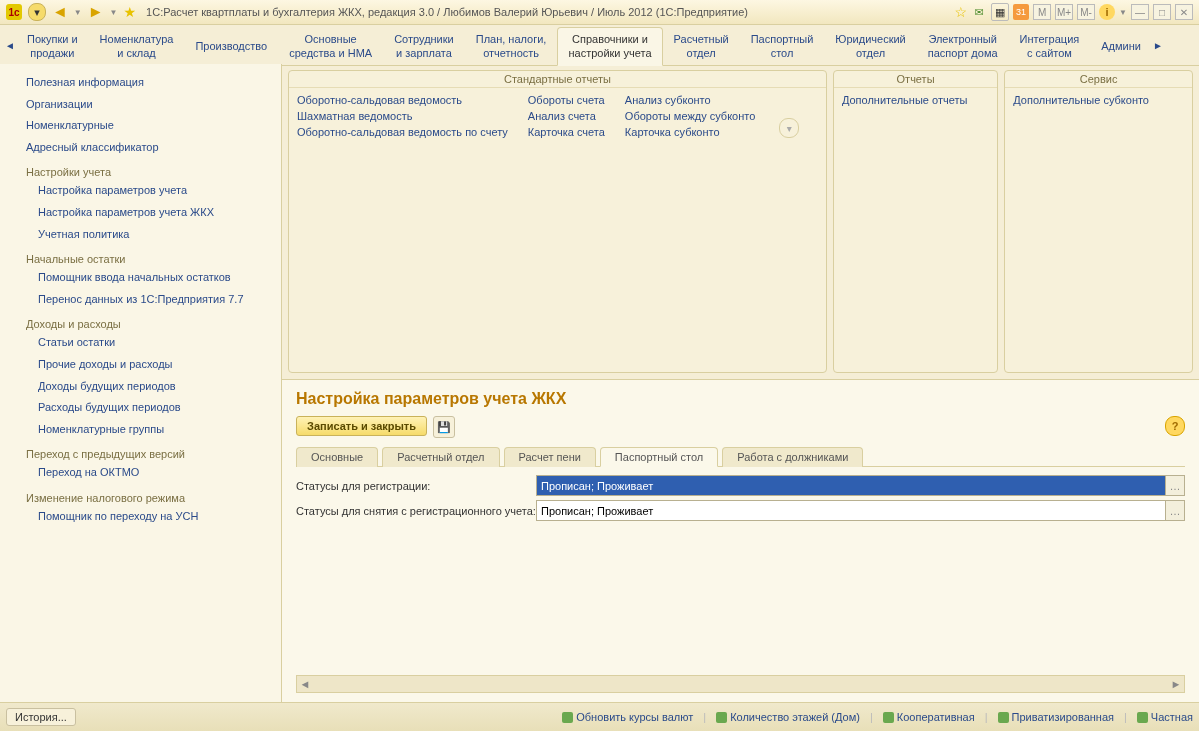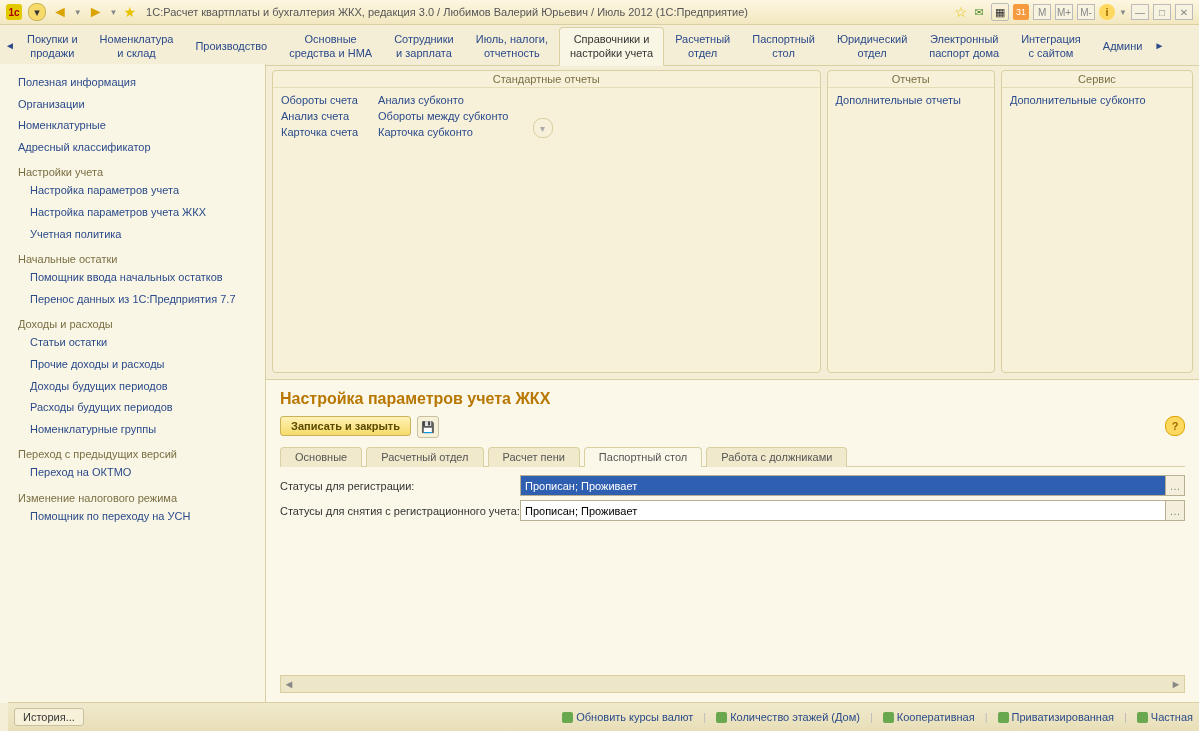--- a/index.html
+++ b/index.html
@@ -9,21 +9,21 @@
 .tb-title{flex:1;color:#555;font-size:11px;padding-left:4px}
 .tb-right{display:flex;gap:4px;align-items:center}
 .tb-btn{width:16px;height:14px;border:1px solid #bbb;background:#f7f3e0;display:flex;align-items:center;justify-content:center;font-size:10px;color:#888}
 .nav-back,.nav-fwd{color:#d9a400;font-size:16px;font-weight:bold}
 .dropdown-arrow{color:#888;font-size:8px}
 .star{color:#e8c200;font-size:14px}
 .toptabs{height:40px;background:#f5eed6;border-bottom:1px solid #d9cfa0;display:flex;align-items:stretch;padding:0 4px;position:relative}
 .toptab{flex:0 0 auto;padding:4px 10px;text-align:center;color:#2a4a8a;font-size:11px;cursor:pointer;display:flex;flex-direction:column;justify-content:center;line-height:1.2;border:1px solid transparent;border-bottom:none;margin-top:2px}
 .toptab.active{background:#faf6e6;border:1px solid #d9cfa0;border-bottom:1px solid #faf6e6;border-radius:4px 4px 0 0;margin-bottom:-1px;color:#333}
 .scroll-hint{width:12px;display:flex;align-items:center;justify-content:center;color:#2a4a8a;font-size:10px}
-.sidebar{width:257px;background:#faf6e6;border-right:1px solid #d9cfa0;padding:8px 4px;overflow:auto}
+.sidebar{width:257px;background:#faf6e6;border-right:1px solid #d9cfa0;padding:8px 12px;overflow:auto}
 .sidebar a{display:block;padding:2px 14px;color:#2a4a8a;text-decoration:none;font-size:11px;line-height:1.6;cursor:pointer}
 .sidebar .sub{padding-left:26px}
 .sidebar .section-title{padding:8px 14px 2px;color:#7a6f43;font-size:11px}
 .panels{flex:1;display:flex;gap:6px;padding:6px}
 .panel{border:1px solid #d9cfa0;border-radius:4px;background:#f7f1da;display:flex;flex-direction:column}
 .panel-title{text-align:center;font-size:11px;color:#7a6f43;padding:2px 4px;border-bottom:1px solid #e6dcb5}
 .panel-body{padding:4px 8px;display:flex;gap:20px}
 .panel-col{display:flex;flex-direction:column}
 .panel-col a{color:#2a4a8a;text-decoration:none;padding:2px 0;cursor:pointer;font-size:11px;white-space:nowrap}
 .more-btn{width:18px;height:18px;border:1px solid #d9cfa0;border-radius:9px;display:inline-flex;align-items:center;justify-content:center;color:#aaa;font-size:10px;align-self:flex-end;margin:2px 4px}
@@ -37,21 +37,21 @@
 .tab.active{background:#fbf8ea;border-bottom:1px solid #fbf8ea}
 .form-row{display:flex;align-items:center;margin-bottom:4px}
 .form-label{width:240px;color:#333;font-size:11px}
 .form-input{flex:1;display:flex;border:1px solid #b8b090;background:#fff;height:19px}
 .form-input input{flex:1;border:none;outline:none;font-size:11px;padding:0 4px;background:transparent}
 .form-input.selected input{background:#2f5fb0;color:#fff}
 .form-input .picker{width:18px;border-left:1px solid #b8b090;display:flex;align-items:center;justify-content:center;color:#888;font-size:11px;cursor:pointer;background:#f3efdc}
 .hscroll{margin-top:auto;height:16px;background:#eee6c8;border:1px solid #d9cfa0;display:flex;align-items:center}
 .hscroll .arrow{width:16px;text-align:center;color:#888;cursor:pointer}
 .hscroll .track{flex:1;height:10px}
-.statusbar{position:absolute;left:8px;right:0;bottom:0;height:28px;background:linear-gradient(#f0e9cc,#e8dfb8);border-top:1px solid #d9cfa0;display:flex;align-items:center;padding:0 6px;gap:4px}
+.statusbar{position:absolute;left:0;right:0;bottom:0;height:28px;background:linear-gradient(#f0e9cc,#e8dfb8);border-top:1px solid #d9cfa0;display:flex;align-items:center;padding:0 6px;gap:4px}
 .status-btn{border:1px solid #c9c0a0;background:#f7f1da;border-radius:3px;padding:2px 8px;font-size:11px;cursor:pointer;color:#333}
 .status-right{margin-left:auto;display:flex;gap:10px;align-items:center}
 .status-link{color:#2a4a8a;cursor:pointer;display:flex;align-items:center;gap:3px;font-size:11px}
 .status-link .ico{width:11px;height:11px;background:#6aa84f;border-radius:2px;display:inline-block}
 .sep{color:#bbb}
 </style>
 </head>
 <body>
 
 <div class="titlebar">
@@ -95,21 +95,21 @@
     </div>
   <div class="toptab">
       <span>Основные</span>
       <span>средства и НМА</span>
     </div>
   <div class="toptab">
       <span>Сотрудники</span>
       <span>и зарплата</span>
     </div>
   <div class="toptab">
-      <span>Июль, налоги,</span>
+      <span>План, налоги,</span>
       <span>отчетность</span>
     </div>
   <div class="toptab active">
       <span>Справочники и</span>
       <span>настройки учета</span>
     </div>
   <div class="toptab">
       <span>Расчетный</span>
       <span>отдел</span>
     </div>
@@ -166,20 +166,25 @@
     <div class="section-title">Изменение налогового режима</div>
     <a class="sub">Помощник по переходу на УСН</a>
   </div>
 
   <div style="flex:1;display:flex;flex-direction:column;min-width:0">
     <div class="panels">
       <div class="panel" style="flex:2.3">
         <div class="panel-title">Стандартные отчеты</div>
         <div class="panel-body">
           <div class="panel-col">
+            <a>Оборотно-сальдовая ведомость</a>
+            <a>Шахматная ведомость</a>
+            <a>Оборотно-сальдовая ведомость по счету</a>
+          </div>
+          <div class="panel-col">
             <a>Обороты счета</a>
             <a>Анализ счета</a>
             <a>Карточка счета</a>
           </div>
           <div class="panel-col">
             <a>Анализ субконто</a>
             <a>Обороты между субконто</a>
             <a>Карточка субконто</a>
           </div>
           <span class="more-btn">▾</span>

